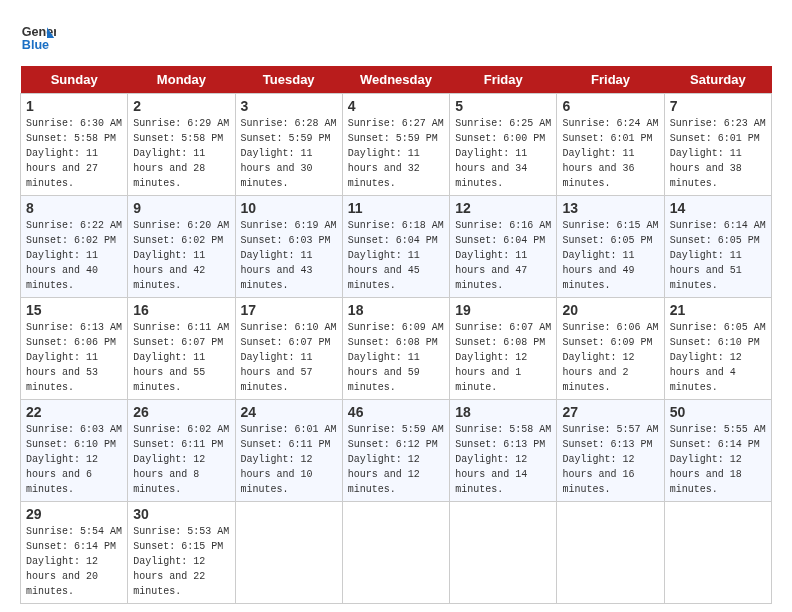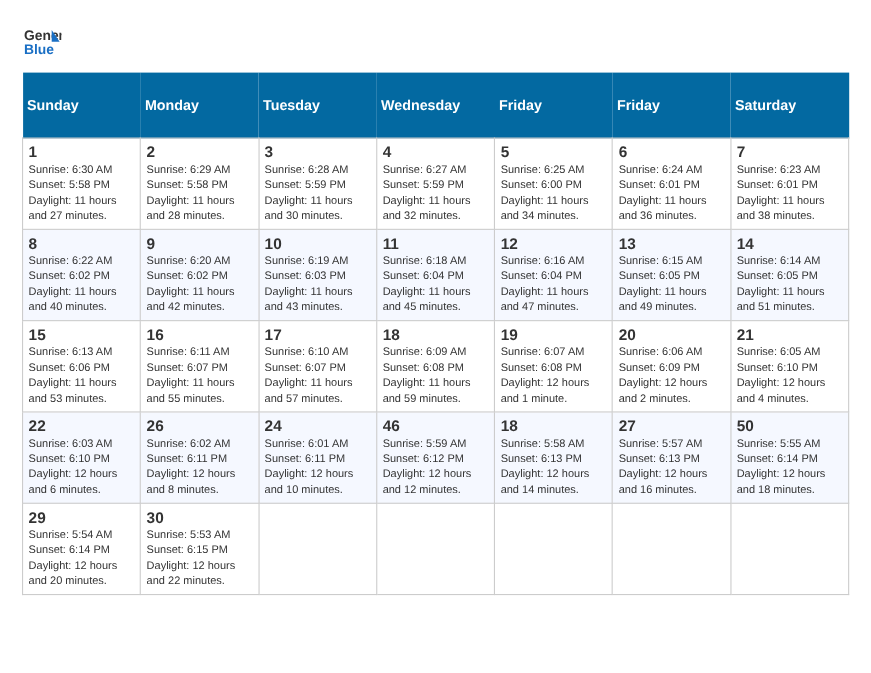--- a/index.html
+++ b/index.html
@@ -36,24 +36,24 @@
     .location-title {
       font-size: 15px;
       color: #555;
     }
     table {
       width: 100%;
       border-collapse: collapse;
       font-size: 11px;
     }
     thead th {
-      background-color: #0369a1;
+      background-color: #b91c1c;
       color: white;
-      padding: 22px 4px;
-      text-align: left;
+      padding: 6px 4px;
+      text-align: center;
       font-size: 13px;
       font-weight: bold;
     }
     td {
       border: 1px solid #ccc;
       vertical-align: top;
       padding: 4px 5px;
       width: 14.28%;
       height: 80px;
       color: #333;
@@ -61,20 +61,21 @@
     .day-number {
       font-size: 14px;
       font-weight: bold;
       display: block;
       margin-bottom: 2px;
     }
     .day-detail {
       font-size: 10px;
       line-height: 1.4;
       color: #333;
+      font-family: Liberation Mono, monospace;
     }
     .empty-cell {
       background: #f9f9f9;
     }
     tr:nth-child(even) td {
       background-color: #f5f8ff;
     }
     tr:nth-child(odd) td {
       background-color: #ffffff;
     }

